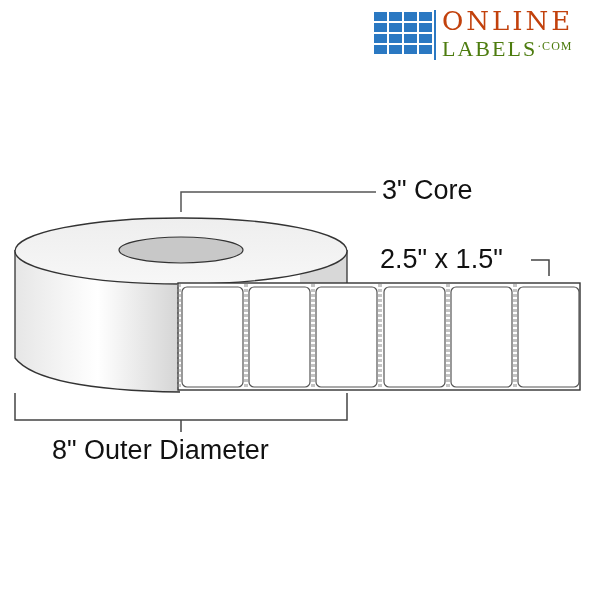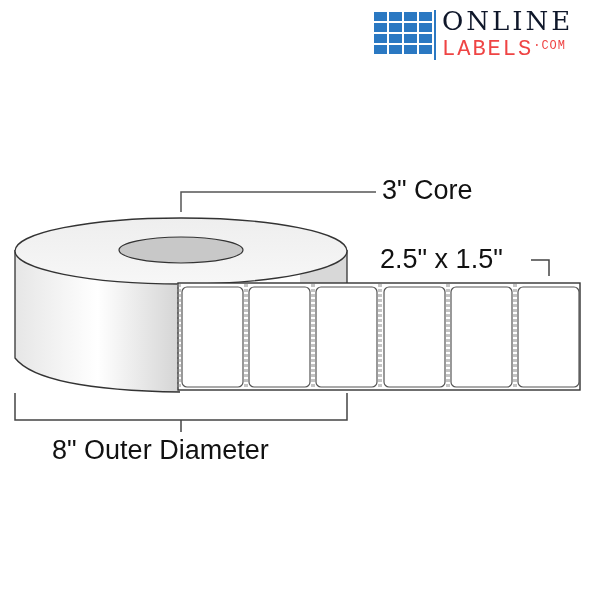--- a/index.html
+++ b/index.html
@@ -1,22 +1,22 @@
 <!DOCTYPE html>
 <html><head>
   <meta charset="utf-8">
   <style>
     html, body { margin: 0; padding: 0; background: #ffffff; }
     body { width: 600px; height: 600px; position: relative; overflow: hidden; font-family: "Liberation Sans", sans-serif; }
     .logo { position: absolute; left: 374px; top: 8px; width: 220px; height: 56px; }
     .logo-grid { position: absolute; left: 0; top: 4px; display: grid; grid-template-columns: repeat(4, 13px); grid-template-rows: repeat(4, 9px); gap: 2px; }
     .logo-grid span { background: #2a78c2; display: block; }
     .logo-bar { position: absolute; left: 60px; top: 2px; width: 2px; height: 50px; background: #2a78c2; }
-    .logo-top { position: absolute; left: 68px; top: 0px; font-family: "DejaVu Serif", serif; font-size: 26px; color: #0f172a; letter-spacing: 3px; line-height: 26px; }
-    .logo-bottom { position: absolute; left: 68px; top: 26px; font-family: Liberation Mono, monospace; font-size: 22px; color: #ef4444; letter-spacing: 2px; line-height: 24px; }
+    .logo-top { position: absolute; left: 68px; top: 0px; font-family: "DejaVu Serif", serif; font-size: 26px; color: #c2410c; letter-spacing: 3px; line-height: 26px; }
+    .logo-bottom { position: absolute; left: 68px; top: 26px; font-family: Liberation Serif, serif; font-size: 22px; color: #4d7c0f; letter-spacing: 2px; line-height: 24px; }
     .logo-dotcom { font-size: 12px; letter-spacing: 1px; vertical-align: 6px; }
     svg.diagram { position: absolute; left: 0; top: 0; }
     .label { position: absolute; font-family: "Liberation Sans", sans-serif; font-size: 27px; color: #111; white-space: nowrap; line-height: 1; }
   </style>
 </head>
 <body>
 
 <div class="logo">
   <div class="logo-grid">
     <span></span>

